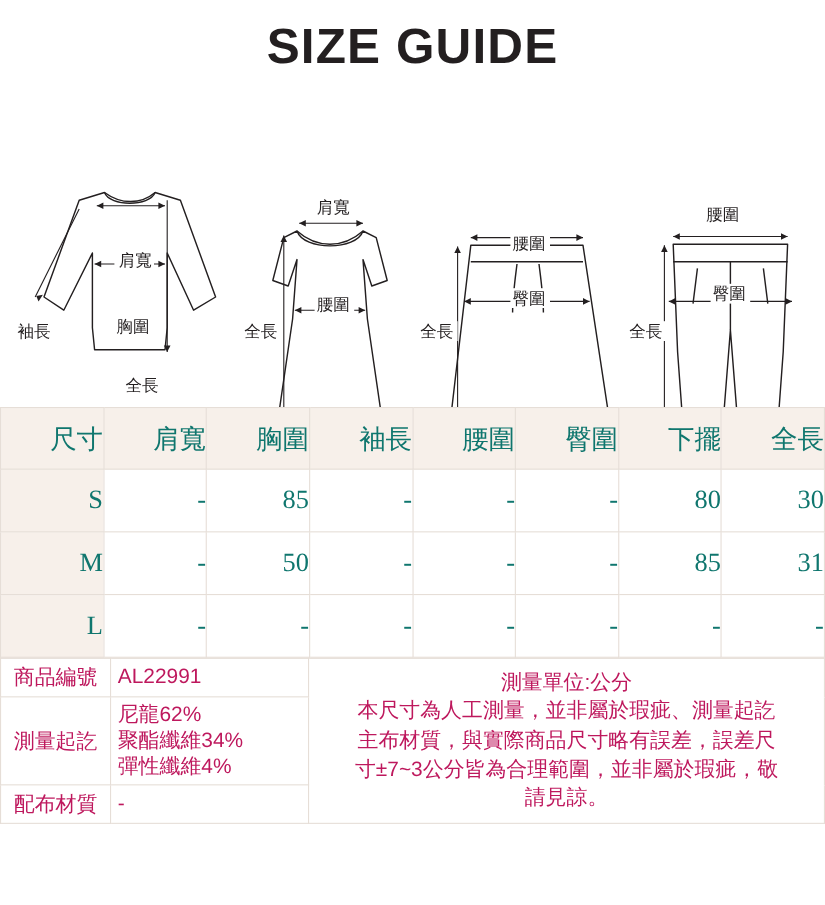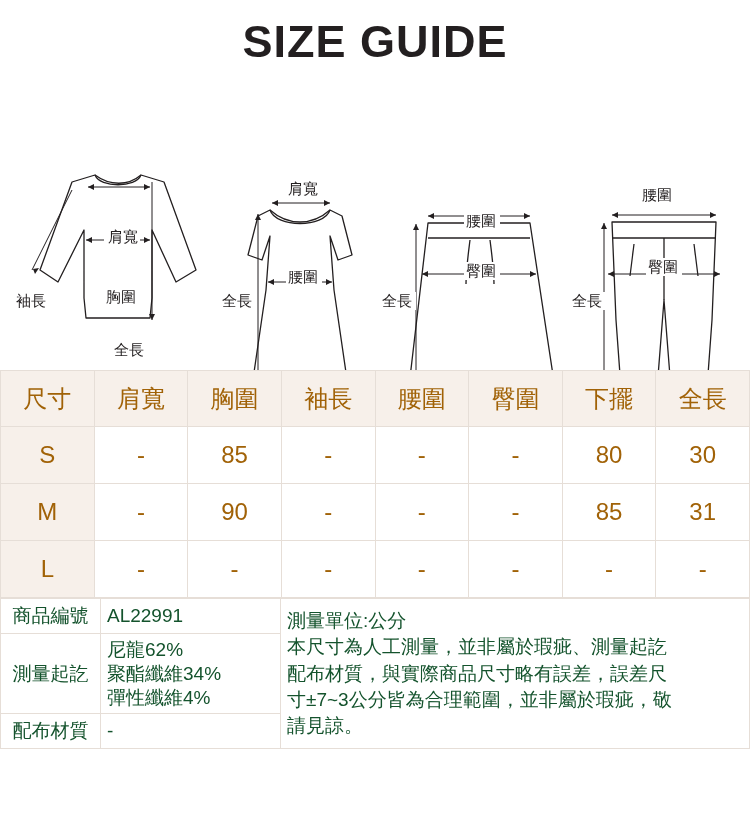--- a/index.html
+++ b/index.html
@@ -36,24 +36,24 @@
   }
   .diagrams svg { display: block; }
   
   table.size-table {
     border-collapse: collapse;
     width: 750px;
     table-layout: fixed;
   }
   table.size-table th, table.size-table td {
     border: 1px solid #e6ded7;
-    text-align: center;
+    text-align: right;
     font-size: 24px;
-    font-family: Liberation Sans, sans-serif;
-    color: #a16207;
+    font-family: Liberation Serif, serif;
+    color: #0f766e;
     height: 57px;
     padding: 0;
   }
   table.size-table thead th {
     background: #f7f0ea;
     font-weight: normal;
     height: 56px;
   }
   table.size-table tbody tr td:first-child {
     background: #f7f0ea;
@@ -63,39 +63,39 @@
   }
   
   table.info-table {
     border-collapse: collapse;
     width: 750px;
     table-layout: fixed;
   }
   table.info-table td {
     border: 1px solid #e6ded7;
     font-size: 19px;
-    color: #14532d;
+    color: #be185d;
     vertical-align: middle;
     padding: 4px 6px;
   }
   td.info-label {
     width: 100px;
     background: #ffffff;
     text-align: center;
     font-size: 19px;
     white-space: nowrap;
   }
   td.info-value {
     width: 180px;
     text-align: left;
     font-size: 19px;
     line-height: 1.25;
   }
   td.note {
-    text-align: left;
+    text-align: center;
     font-size: 19px;
     line-height: 1.38;
     vertical-align: top;
     padding: 8px 6px 6px 8px;
   }
   .note-line { display: block; }
   .diag-label {
     font-family: "Liberation Sans", sans-serif;
     font-size: 15px;
     fill: #231f20;
@@ -249,21 +249,21 @@
         <td>85</td>
         <td>-</td>
         <td>-</td>
         <td>-</td>
         <td>80</td>
         <td>30</td>
       </tr>
       <tr>
         <td>M</td>
         <td>-</td>
-        <td>90</td>
+        <td>50</td>
         <td>-</td>
         <td>-</td>
         <td>-</td>
         <td>85</td>
         <td>31</td>
       </tr>
       <tr>
         <td>L</td>
         <td>-</td>
         <td>-</td>
@@ -277,21 +277,21 @@
   </table>
 
   <table class="info-table">
     <tbody>
         <tr>
       <td class="info-label">商品編號</td>
       <td class="info-value">AL22991</td>
       <td class="note" rowspan="3">
         <span class="note-line">測量單位:公分</span>
         <span class="note-line">本尺寸為人工測量，並非屬於瑕疵、測量起訖</span>
-        <span class="note-line">配布材質，與實際商品尺寸略有誤差，誤差尺</span>
+        <span class="note-line">主布材質，與實際商品尺寸略有誤差，誤差尺</span>
         <span class="note-line">寸±7~3公分皆為合理範圍，並非屬於瑕疵，敬</span>
         <span class="note-line">請見諒。</span>
       </td>
     </tr>
     <tr>
       <td class="info-label">測量起訖</td>
       <td class="info-value">
         <span class="note-line">尼龍62%</span>
         <span class="note-line">聚酯纖維34%</span>
         <span class="note-line">彈性纖維4%</span>

